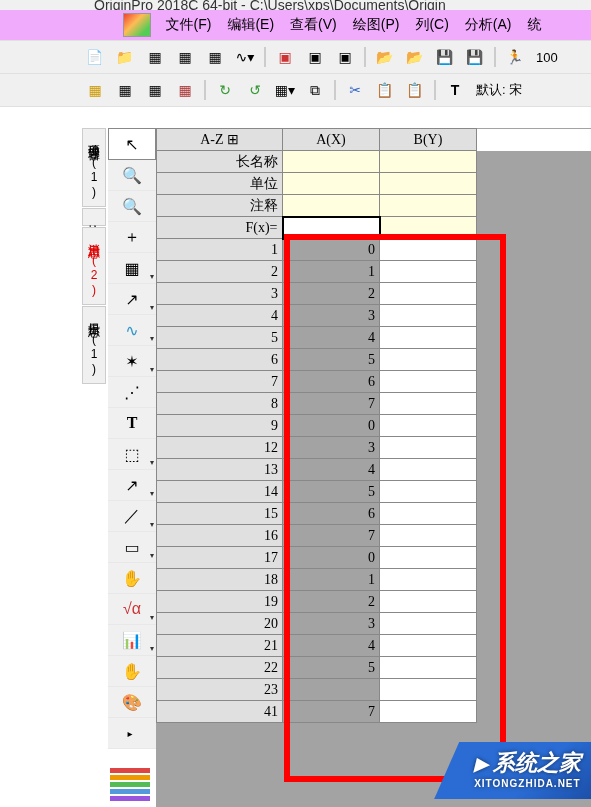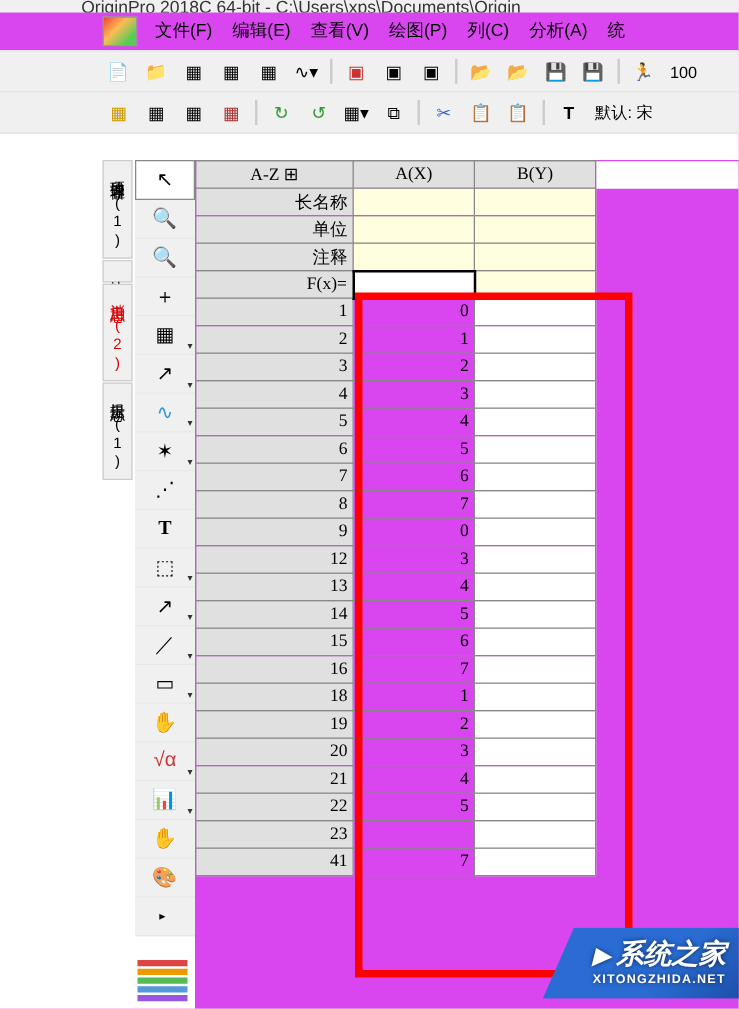--- a/index.html
+++ b/index.html
@@ -9,34 +9,35 @@
     font-size: 12px;
     background: #ffffff;
     overflow: hidden;
     width: 591px;
     height: 807px;
     position: relative;
   }
   .titlebar {
     height: 10px;
     background: #f0f0f0;
-    padding-left: 65px;
+    padding-left: 94px;
     font-size: 14px;
     line-height: 10px;
     white-space: nowrap;
     overflow: hidden;
     color: #333;
   }
   .menubar {
     height: 30px;
-    background: #d946ef;
+    background: #f0abfc;
     padding-left: 82px;
     display: flex;
     align-items: center;
     border-bottom: 1px solid #e0e0e0;
+    justify-content: center;
   }
   .menubar .app-icon {
     width: 26px;
     height: 22px;
     background: linear-gradient(135deg, #e43 0%, #fb5 40%, #5c5 80%);
     margin-right: 6px;
     border: 1px solid #999;
   }
   .menubar .item {
     padding: 4px 8px;
@@ -106,21 +107,21 @@
     cursor:pointer;
     position: relative;
   }
   .lt-icon .dd { position:absolute; right:2px; bottom:2px; font-size:8px; color:#333;}
   .sheet-area {
     position: absolute;
     left: 156px;
     top: 128px;
     right: 0;
     bottom: 0;
-    background: #d946ef;
+    background: #a3a3a3;
     overflow: hidden;
   }
   table.sheet {
     border-collapse: collapse;
     width: 100%;
     table-layout: fixed;
   }
   table.sheet th, table.sheet td {
     border: 1px solid #888;
     height: 22px;
@@ -429,20 +430,26 @@
           <td class="colB"></td>
           <td style="border:none"></td>
         </tr>
         <tr>
           <td class="rowhead">16</td>
           <td class="colA">7</td>
           <td class="colB"></td>
           <td style="border:none"></td>
         </tr>
         <tr>
+          <td class="rowhead">17</td>
+          <td class="colA">0</td>
+          <td class="colB"></td>
+          <td style="border:none"></td>
+        </tr>
+        <tr>
           <td class="rowhead">18</td>
           <td class="colA">1</td>
           <td class="colB"></td>
           <td style="border:none"></td>
         </tr>
         <tr>
           <td class="rowhead">19</td>
           <td class="colA">2</td>
           <td class="colB"></td>
           <td style="border:none"></td>

